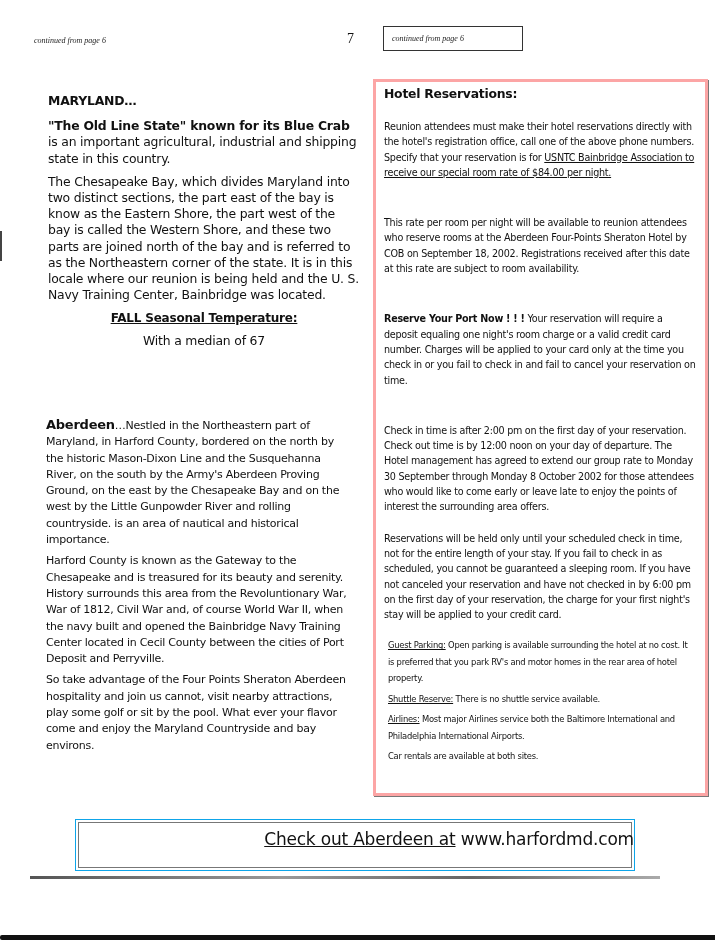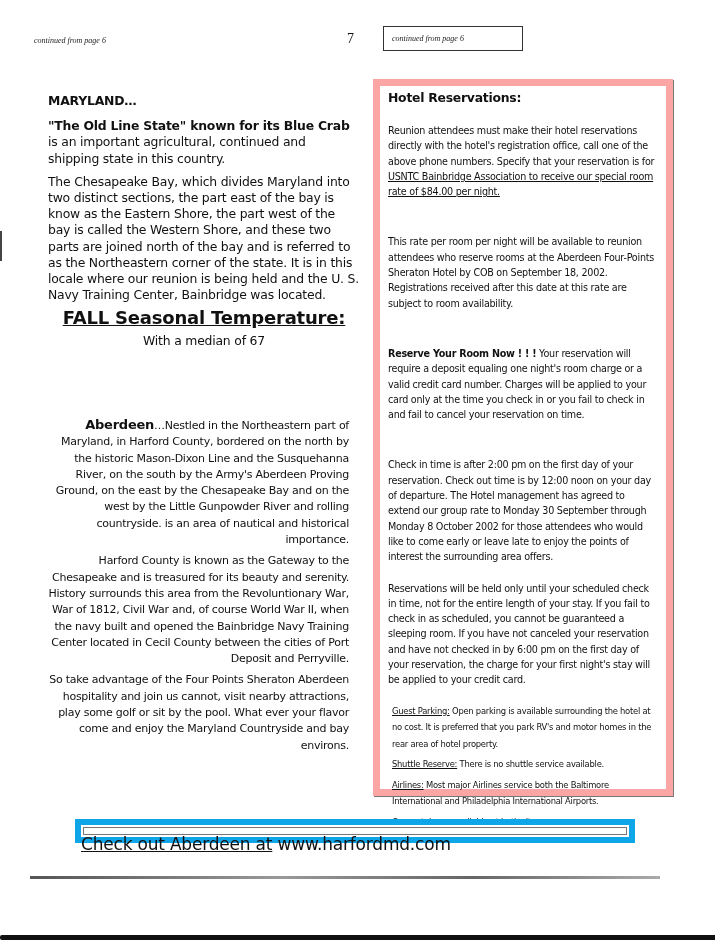--- a/index.html
+++ b/index.html
@@ -22,49 +22,49 @@
       padding: 7px 0 0 8px;
     }
     .left-col {
       position: absolute; left: 48px; top: 89px; width: 312px;
       font-size: 12.4px; line-height: 16.2px; letter-spacing: -0.2px;
     }
     .left-col .h { font-weight: bold; font-size: 12.4px; margin: 4px 0 9px 0; }
     .left-col p { margin: 0 0 7px 0; }
     .left-col .lead b { font-weight: bold; }
     .temp { text-align: center; margin-top: 4px; }
-    .temp .t-title { text-decoration: underline; font-weight: bold; font-size: 18px; margin-bottom: 6px; }
+    .temp .t-title { text-decoration: underline; font-weight: bold; font-size: 12px; margin-bottom: 6px; }
     .temp .t-line { margin-bottom: 6px; }
     .sec2 {
       position: absolute; left: 46px; top: 417px; width: 315px;
       font-size: 11px; line-height: 16.3px; letter-spacing: -0.25px;
     }
-    .sec2 p { margin: 0 12px 5px 0; text-align: right; }
+    .sec2 p { margin: 0 12px 5px 0; }
     .sec2 .ab { font-weight: bold; font-size: 13px; }
     .left-mark {
       position: absolute; left: 0; top: 231px; width: 3px; height: 30px;
       border-left: 2px solid #444;
     }
     .hotel-box {
-      position: absolute; left: 373px; top: 79px; width: 300px; height: 717px;
-      border: 7px solid #fca5a5; box-sizing: border-box; box-shadow: 1px 1px 0 #777;
+      position: absolute; left: 373px; top: 79px; width: 335px; height: 717px;
+      border: 3px solid #fca5a5; box-sizing: border-box; box-shadow: 1px 1px 0 #777;
       padding: 3px 8px 0 8px;
       font-size: 9.6px; line-height: 15.3px; letter-spacing: -0.25px;
     }
     .hotel-box .hb-title { font-weight: bold; font-size: 12.4px; margin: 0 0 2px 0; line-height: 18px; }
     .hotel-box p { margin: 16px 0 15px 0; }
     .hotel-box .u { text-decoration: underline; }
     .hotel-box .b { font-weight: bold; }
     .hotel-box .small { font-size: 8.4px; line-height: 16.5px; margin: 4px; }
     .hotel-box .gap { height: 4px; }
     .footer-box {
-      position: absolute; left: 75px; top: 819px; width: 560px; height: 24px;
-      border: 6px solid #0ea5e9; box-sizing: border-box;
+      position: absolute; left: 75px; top: 819px; width: 560px; height: 52px;
+      border: 1px solid #0ea5e9; box-sizing: border-box;
       box-shadow: inset 0 0 0 2px #fff, inset 0 0 0 3px #777;
-      text-align: left; font-size: 17px; line-height: 38px; letter-spacing: -0.2px;
+      text-align: right; font-size: 17px; line-height: 38px; letter-spacing: -0.2px;
     }
     .footer-box .fu { text-decoration: underline; }
     .rule-1 {
       position: absolute; left: 30px; top: 876px; width: 630px; height: 3px;
       background: linear-gradient(to right, #555, #999 40%, #666 70%, #aaa);
     }
     .rule-2 {
       position: absolute; left: 0; top: 935px; width: 715px; height: 5px;
       background: #111; border-radius: 2px 0 0 2px;
     }
@@ -75,41 +75,41 @@
 <div class="cont-left">continued from page 6</div>
 <div class="page-num">7</div>
 <div class="cont-box">
   <span>continued from page 6</span>
 </div>
 
 <div class="left-mark"></div>
 
 <div class="left-col">
   <div class="h">MARYLAND…</div>
-  <p class="lead"><b>"The Old Line State" known for its Blue Crab</b><span> is an important agricultural, continued and shipping state in this country.</span></p>
+  <p class="lead"><b>"The Old Line State" known for its Blue Crab</b><span> is an important agricultural, industrial and shipping state in this country.</span></p>
   <p>The Chesapeake Bay, which divides Maryland into two distinct sections, the part east of the bay is know as the Eastern Shore, the part west of the bay is called the Western Shore, and these two parts are joined north of the bay and is referred to as the Northeastern corner of the state.  It is in this locale where our reunion is being held and the U. S. Navy Training Center, Bainbridge was located.</p>
   <div class="temp">
     <div class="t-title">FALL Seasonal Temperature:</div>
     <div class="t-line">With a median of 67</div>
   </div>
 </div>
 
 <div class="sec2">
   <p><span class="ab">Aberdeen</span><span>…Nestled in the Northeastern part of Maryland, in Harford County, bordered on the north by the historic Mason-Dixon Line and the Susquehanna River, on the south by the Army's Aberdeen Proving Ground, on the east by the Chesapeake Bay and on the west by the Little Gunpowder River and rolling countryside. is an area of nautical and historical importance.</span></p>
   <p>Harford County is known as the Gateway to the Chesapeake and is treasured for its beauty and serenity.  History surrounds this area from the Revoluntionary War, War of 1812, Civil War and, of course World War II, when the navy built and opened the Bainbridge Navy Training Center located in Cecil County between the cities of Port Deposit and Perryville.</p>
   <p>So take advantage of the Four Points Sheraton Aberdeen hospitality and join us cannot, visit nearby attractions, play some golf or sit by the pool.  What ever your flavor come and enjoy the Maryland Countryside and bay environs.</p>
 </div>
 
 <div class="hotel-box">
   <div class="hb-title">Hotel Reservations:</div>
   <p><span>Reunion attendees must make their hotel reservations directly with the hotel's registration office, call one of the above phone numbers.  Specify that your reservation is for </span><span class="u">USNTC Bainbridge Association to receive our special room rate of $84.00 per night.</span></p>
   <div class="gap"></div>
   <p>This rate per room per night will be available to reunion attendees who reserve rooms at the Aberdeen Four-Points Sheraton Hotel by COB on September 18, 2002. Registrations received after this date at this rate are subject to room availability.</p>
   <div class="gap"></div>
-  <p><span class="b">Reserve Your Room Now ! ! !</span><span>  Your reservation will require a deposit equaling one night's room charge or a valid credit card number.  Charges will be applied to your card only at the time you check in or you fail to check in and fail to cancel your reservation on time.</span></p>
+  <p><span class="b">Reserve Your Port Now ! ! !</span><span>  Your reservation will require a deposit equaling one night's room charge or a valid credit card number.  Charges will be applied to your card only at the time you check in or you fail to check in and fail to cancel your reservation on time.</span></p>
   <div class="gap"></div>
   <p>Check in time is after 2:00 pm on the first day of your reservation.  Check out time is by 12:00 noon on your day of departure.  The Hotel management has agreed to extend our group rate to Monday 30 September through Monday 8 October 2002 for those attendees who would like to come early or leave late to enjoy the points of interest the surrounding area offers.</p>
   <p>Reservations will be held only until your scheduled check in time, not for the entire length of your stay.  If you fail to check in as scheduled, you cannot be guaranteed a sleeping room.  If you have not canceled your reservation and have not checked in by 6:00 pm on the first day of your reservation, the charge for your first night's stay will be applied to your credit card.</p>
   <p class="small"><span class="u">Guest Parking:</span><span> Open parking is available surrounding the hotel at no cost.  It is preferred that you park RV's and motor homes in the rear area of hotel property.</span></p>
   <p class="small"><span class="u">Shuttle Reserve:</span><span>  There is no shuttle service available.</span></p>
   <p class="small"><span class="u">Airlines:</span><span> Most major Airlines service both the Baltimore International and Philadelphia International Airports.</span></p>
   <p class="small">Car rentals are available at both sites.</p>
 </div>
 
 <div class="footer-box">

